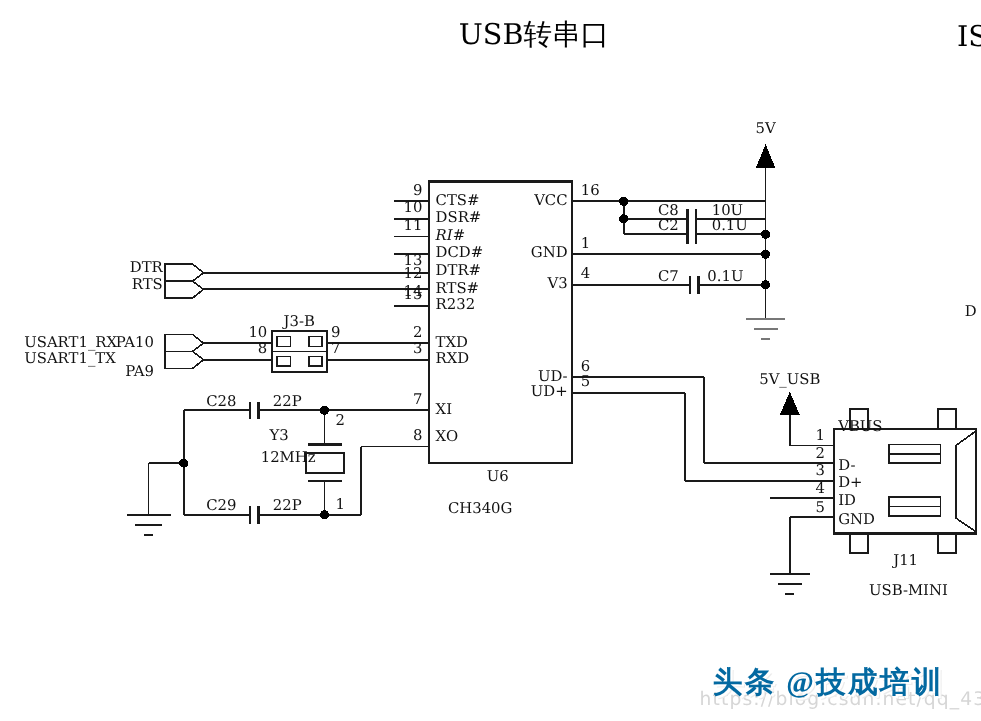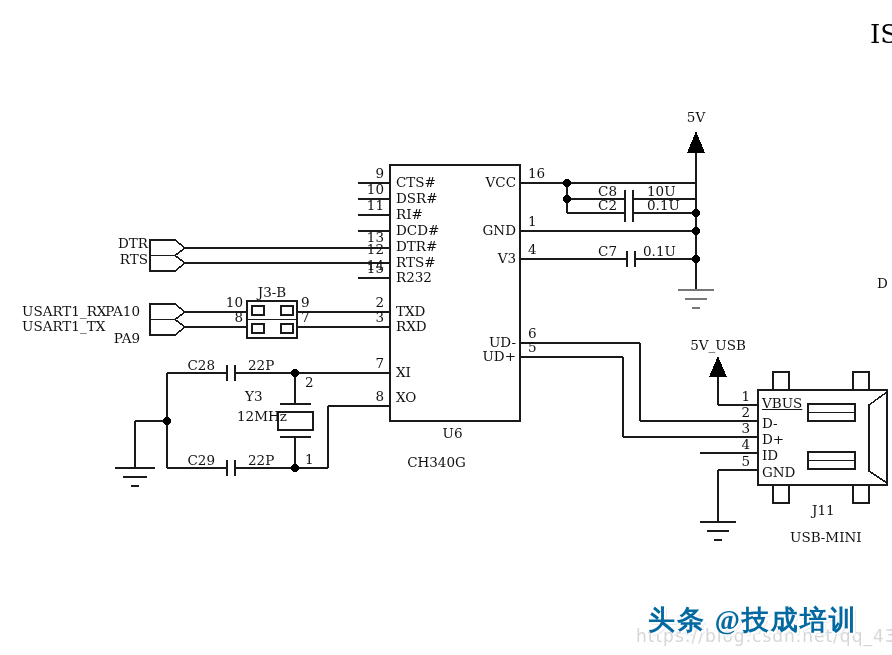--- a/index.html
+++ b/index.html
@@ -169,38 +169,39 @@
       <circle cx="567" cy="199" r="4.2"></circle>
       <circle cx="696" cy="213" r="4.2"></circle>
       <circle cx="696" cy="231" r="4.2"></circle>
       <circle cx="696" cy="259" r="4.2"></circle>
       <circle cx="295" cy="373" r="4.2"></circle>
       <circle cx="295" cy="468" r="4.2"></circle>
       <circle cx="167" cy="421" r="4.2"></circle>
     </g>
   </svg>
 
+  <div class="lbl title" style="left:417px;top:18px;">USB转串口</div>
   <div class="lbl title" style="left:870px;top:20px;">IS</div>
   <div class="lbl" style="left:877px;top:276px;">D</div>
 
   <div class="lbl r" style="left:344px;top:166px;width:40px;">9</div>
   <div class="lbl r" style="left:344px;top:182px;width:40px;">10</div>
   <div class="lbl r" style="left:344px;top:198px;width:40px;">11</div>
   <div class="lbl r" style="left:344px;top:214px;width:40px;margin-top:28px;">12</div>
   <div class="lbl r" style="left:344px;top:230px;width:40px;">13</div>
   <div class="lbl r" style="left:344px;top:246px;width:40px;margin-top:12px;">14</div>
   <div class="lbl r" style="left:344px;top:261px;width:40px;">15</div>
   <div class="lbl r" style="left:344px;top:295px;width:40px;">2</div>
   <div class="lbl r" style="left:344px;top:310px;width:40px;">3</div>
   <div class="lbl r" style="left:344px;top:356px;width:40px;">7</div>
   <div class="lbl r" style="left:344px;top:389px;width:40px;">8</div>
 
   <div class="lbl" style="left:396px;top:175px;">CTS#</div>
   <div class="lbl" style="left:396px;top:191px;">DSR#</div>
-  <div class="lbl" style="left:396px;top:207px;">RI#</div>
+  <div class="lbl" style="left:396px;top:207px;font-style:italic;">RI#</div>
   <div class="lbl" style="left:396px;top:223px;">DCD#</div>
   <div class="lbl" style="left:396px;top:239px;">DTR#</div>
   <div class="lbl" style="left:396px;top:255px;">RTS#</div>
   <div class="lbl" style="left:396px;top:270px;">R232</div>
   <div class="lbl" style="left:396px;top:304px;">TXD</div>
   <div class="lbl" style="left:396px;top:319px;">RXD</div>
   <div class="lbl" style="left:396px;top:365px;">XI</div>
   <div class="lbl" style="left:396px;top:390px;">XO</div>
 
   <div class="lbl" style="left:528px;top:166px;">16</div>
@@ -249,21 +250,21 @@
 
   <div class="lbl c" style="left:676px;top:110px;width:40px;">5V</div>
   <div class="lbl c" style="left:683px;top:338px;width:70px;">5V_USB</div>
 
   <div class="lbl r" style="left:728px;top:389px;width:22px;">1</div>
   <div class="lbl r" style="left:728px;top:405px;width:22px;">2</div>
   <div class="lbl r" style="left:728px;top:421px;width:22px;">3</div>
   <div class="lbl r" style="left:728px;top:437px;width:22px;">4</div>
   <div class="lbl r" style="left:728px;top:454px;width:22px;">5</div>
 
-  <div class="lbl" style="left:762px;top:396px;text-decoration:underline;">VBUS</div>
+  <div class="lbl" style="left:762px;top:381px;">VBUS</div>
   <div class="lbl" style="left:762px;top:416px;">D-</div>
   <div class="lbl" style="left:762px;top:432px;">D+</div>
   <div class="lbl" style="left:762px;top:448px;">ID</div>
   <div class="lbl" style="left:762px;top:465px;">GND</div>
 
   <div class="lbl" style="left:812px;top:503px;">J11</div>
   <div class="lbl" style="left:790px;top:530px;">USB-MINI</div>
 
   <div class="wm-url" style="left:636px;top:626px;">https://blog.csdn.net/qq_43743762</div>
   <div class="wm-main" style="left:648px;top:602px;">头条 @技成培训</div>

